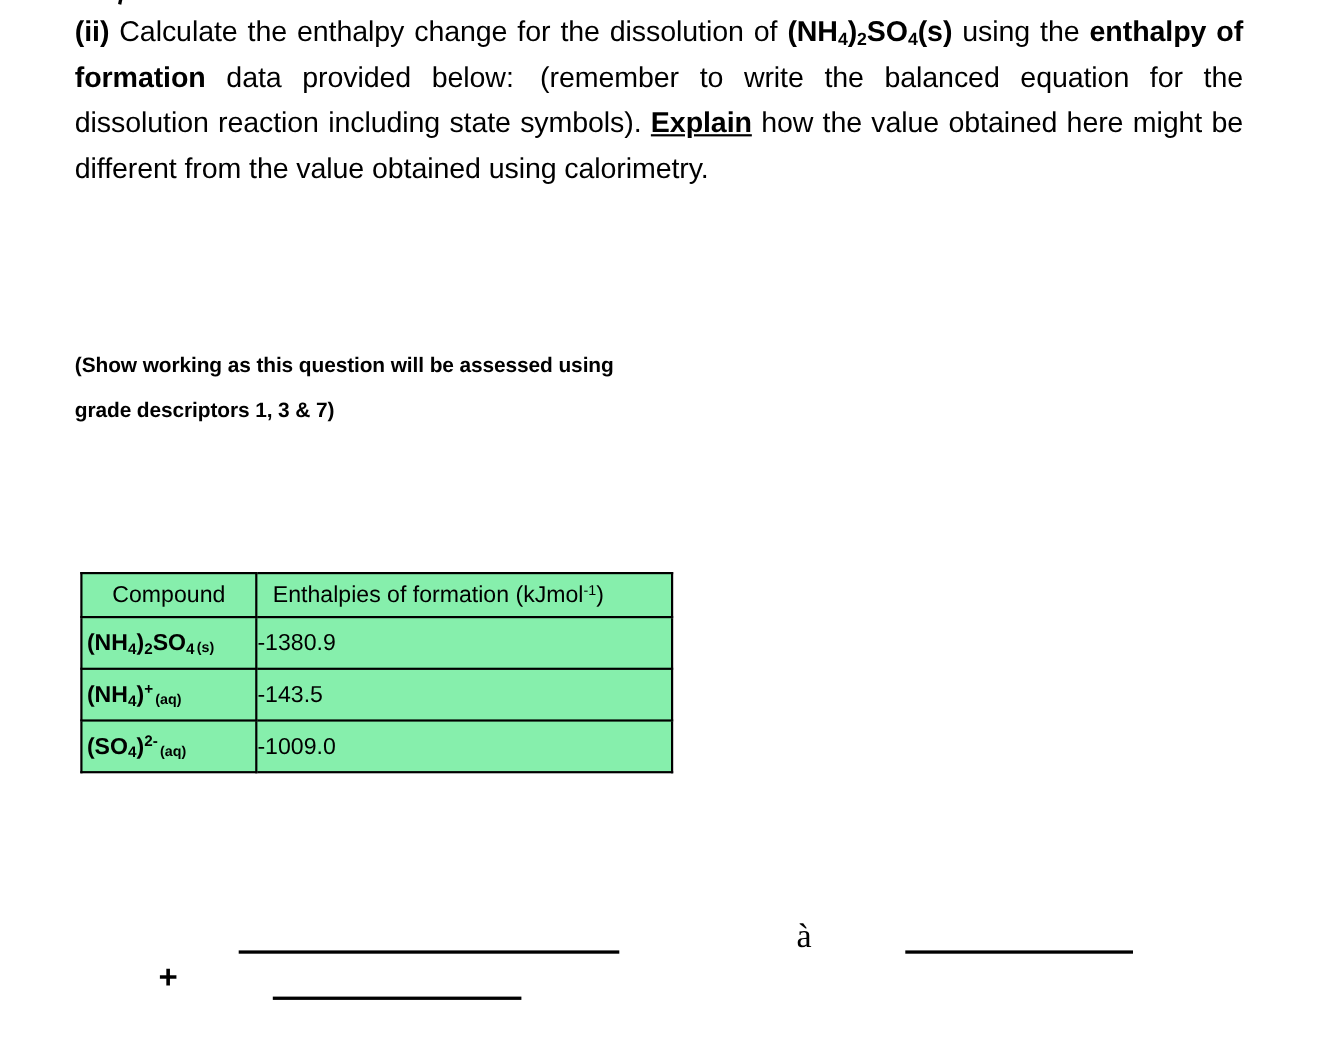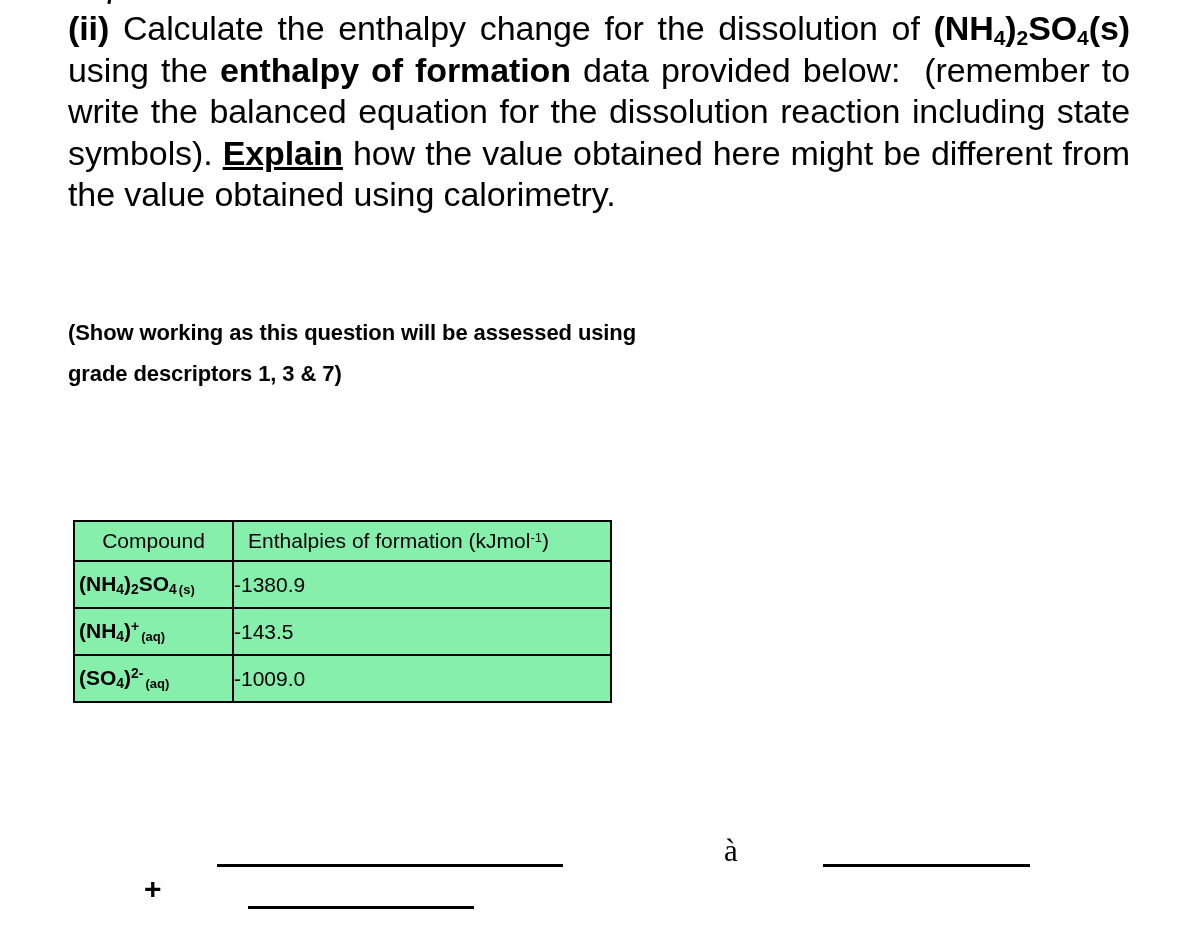--- a/index.html
+++ b/index.html
@@ -26,42 +26,42 @@
     background: #000;
     transform: rotate(12deg);
   }
 
   
   #question-block {
     position: absolute;
     left: 68px;
     top: 8px;
     width: 1062px;
-    font-size: 34px;
+    font-size: 26px;
     line-height: 41.5px;
     text-align: justify;
     text-justify: inter-word;
     letter-spacing: -0.1px;
   }
   #question-block .para-inner { display: block; }
   #question-block b { font-weight: bold; }
   .underline-word { text-decoration: underline; font-weight: bold; }
 
   sub { font-size: 0.62em; vertical-align: -0.22em; line-height: 0; }
   sup { font-size: 0.62em; vertical-align: 0.52em; line-height: 0; }
 
   .gapsp { display: inline-block; width: 24px; }
 
   
   #note-block {
     position: absolute;
     left: 68px;
     top: 312px;
     width: 965px;
-    font-size: 22px;
+    font-size: 19px;
     line-height: 41px;
     font-weight: bold;
     text-align: left;
     letter-spacing: -0.1px;
   }
 
   
   #data-table {
     position: absolute;
     left: 73px;

